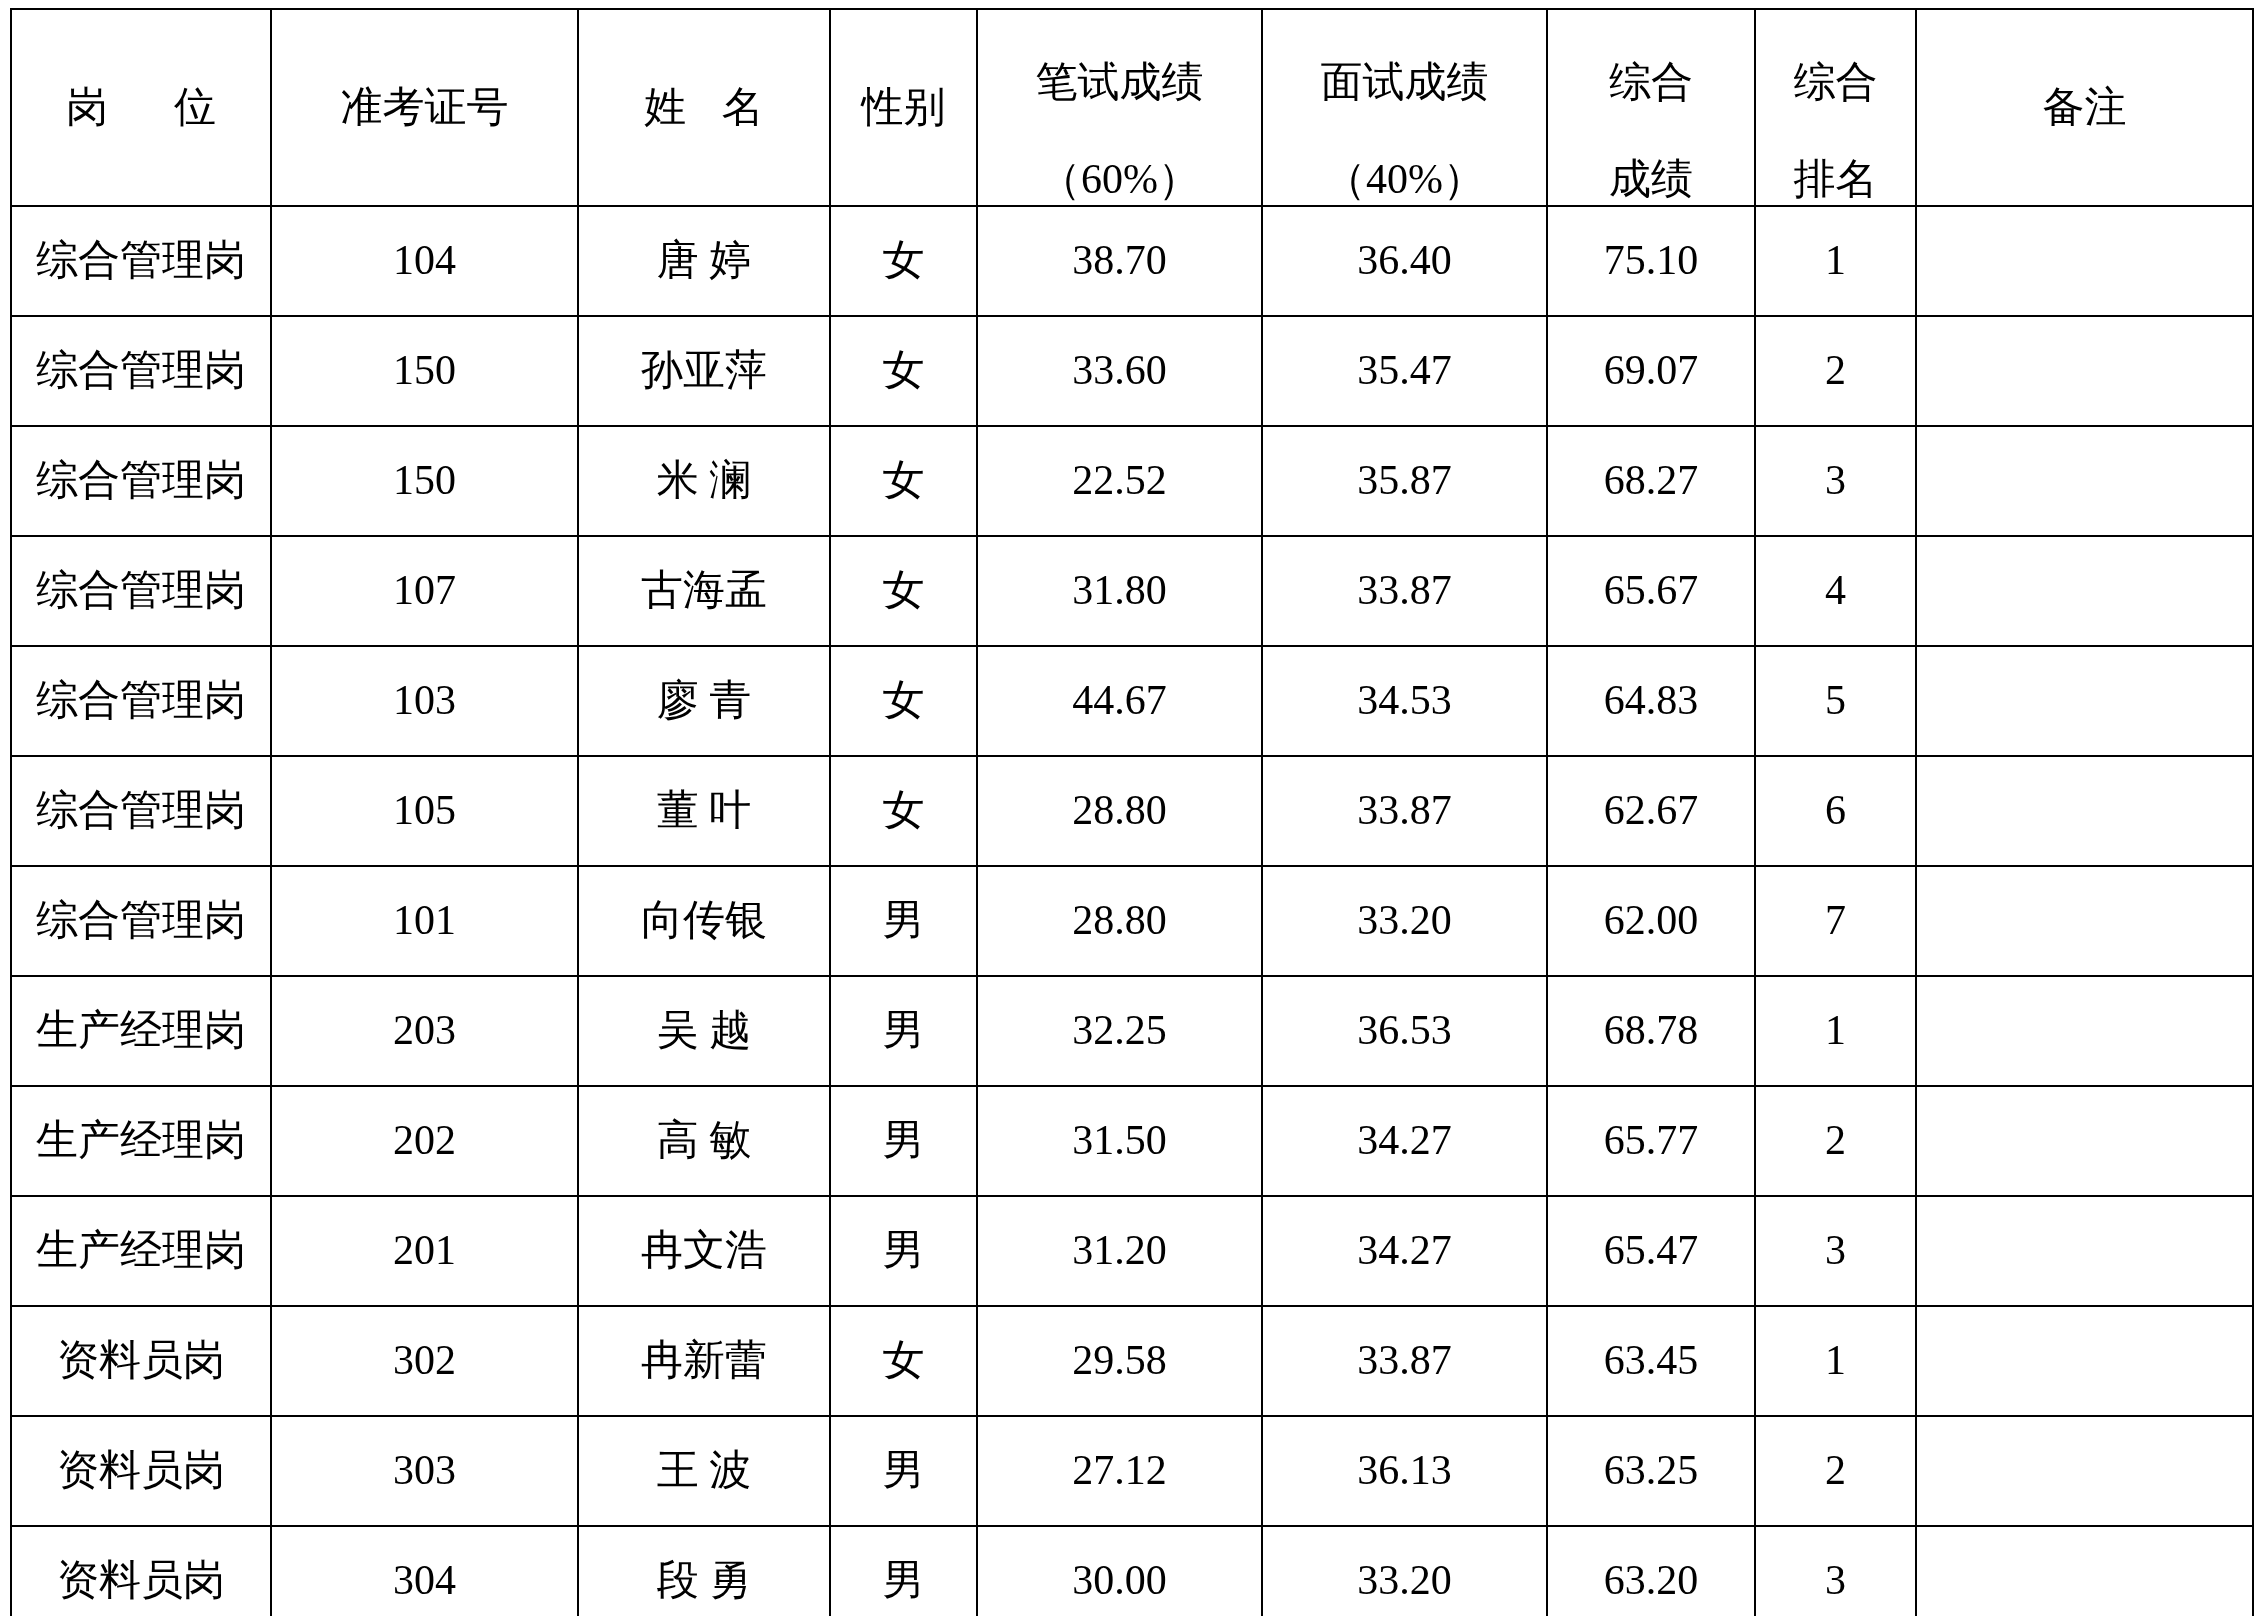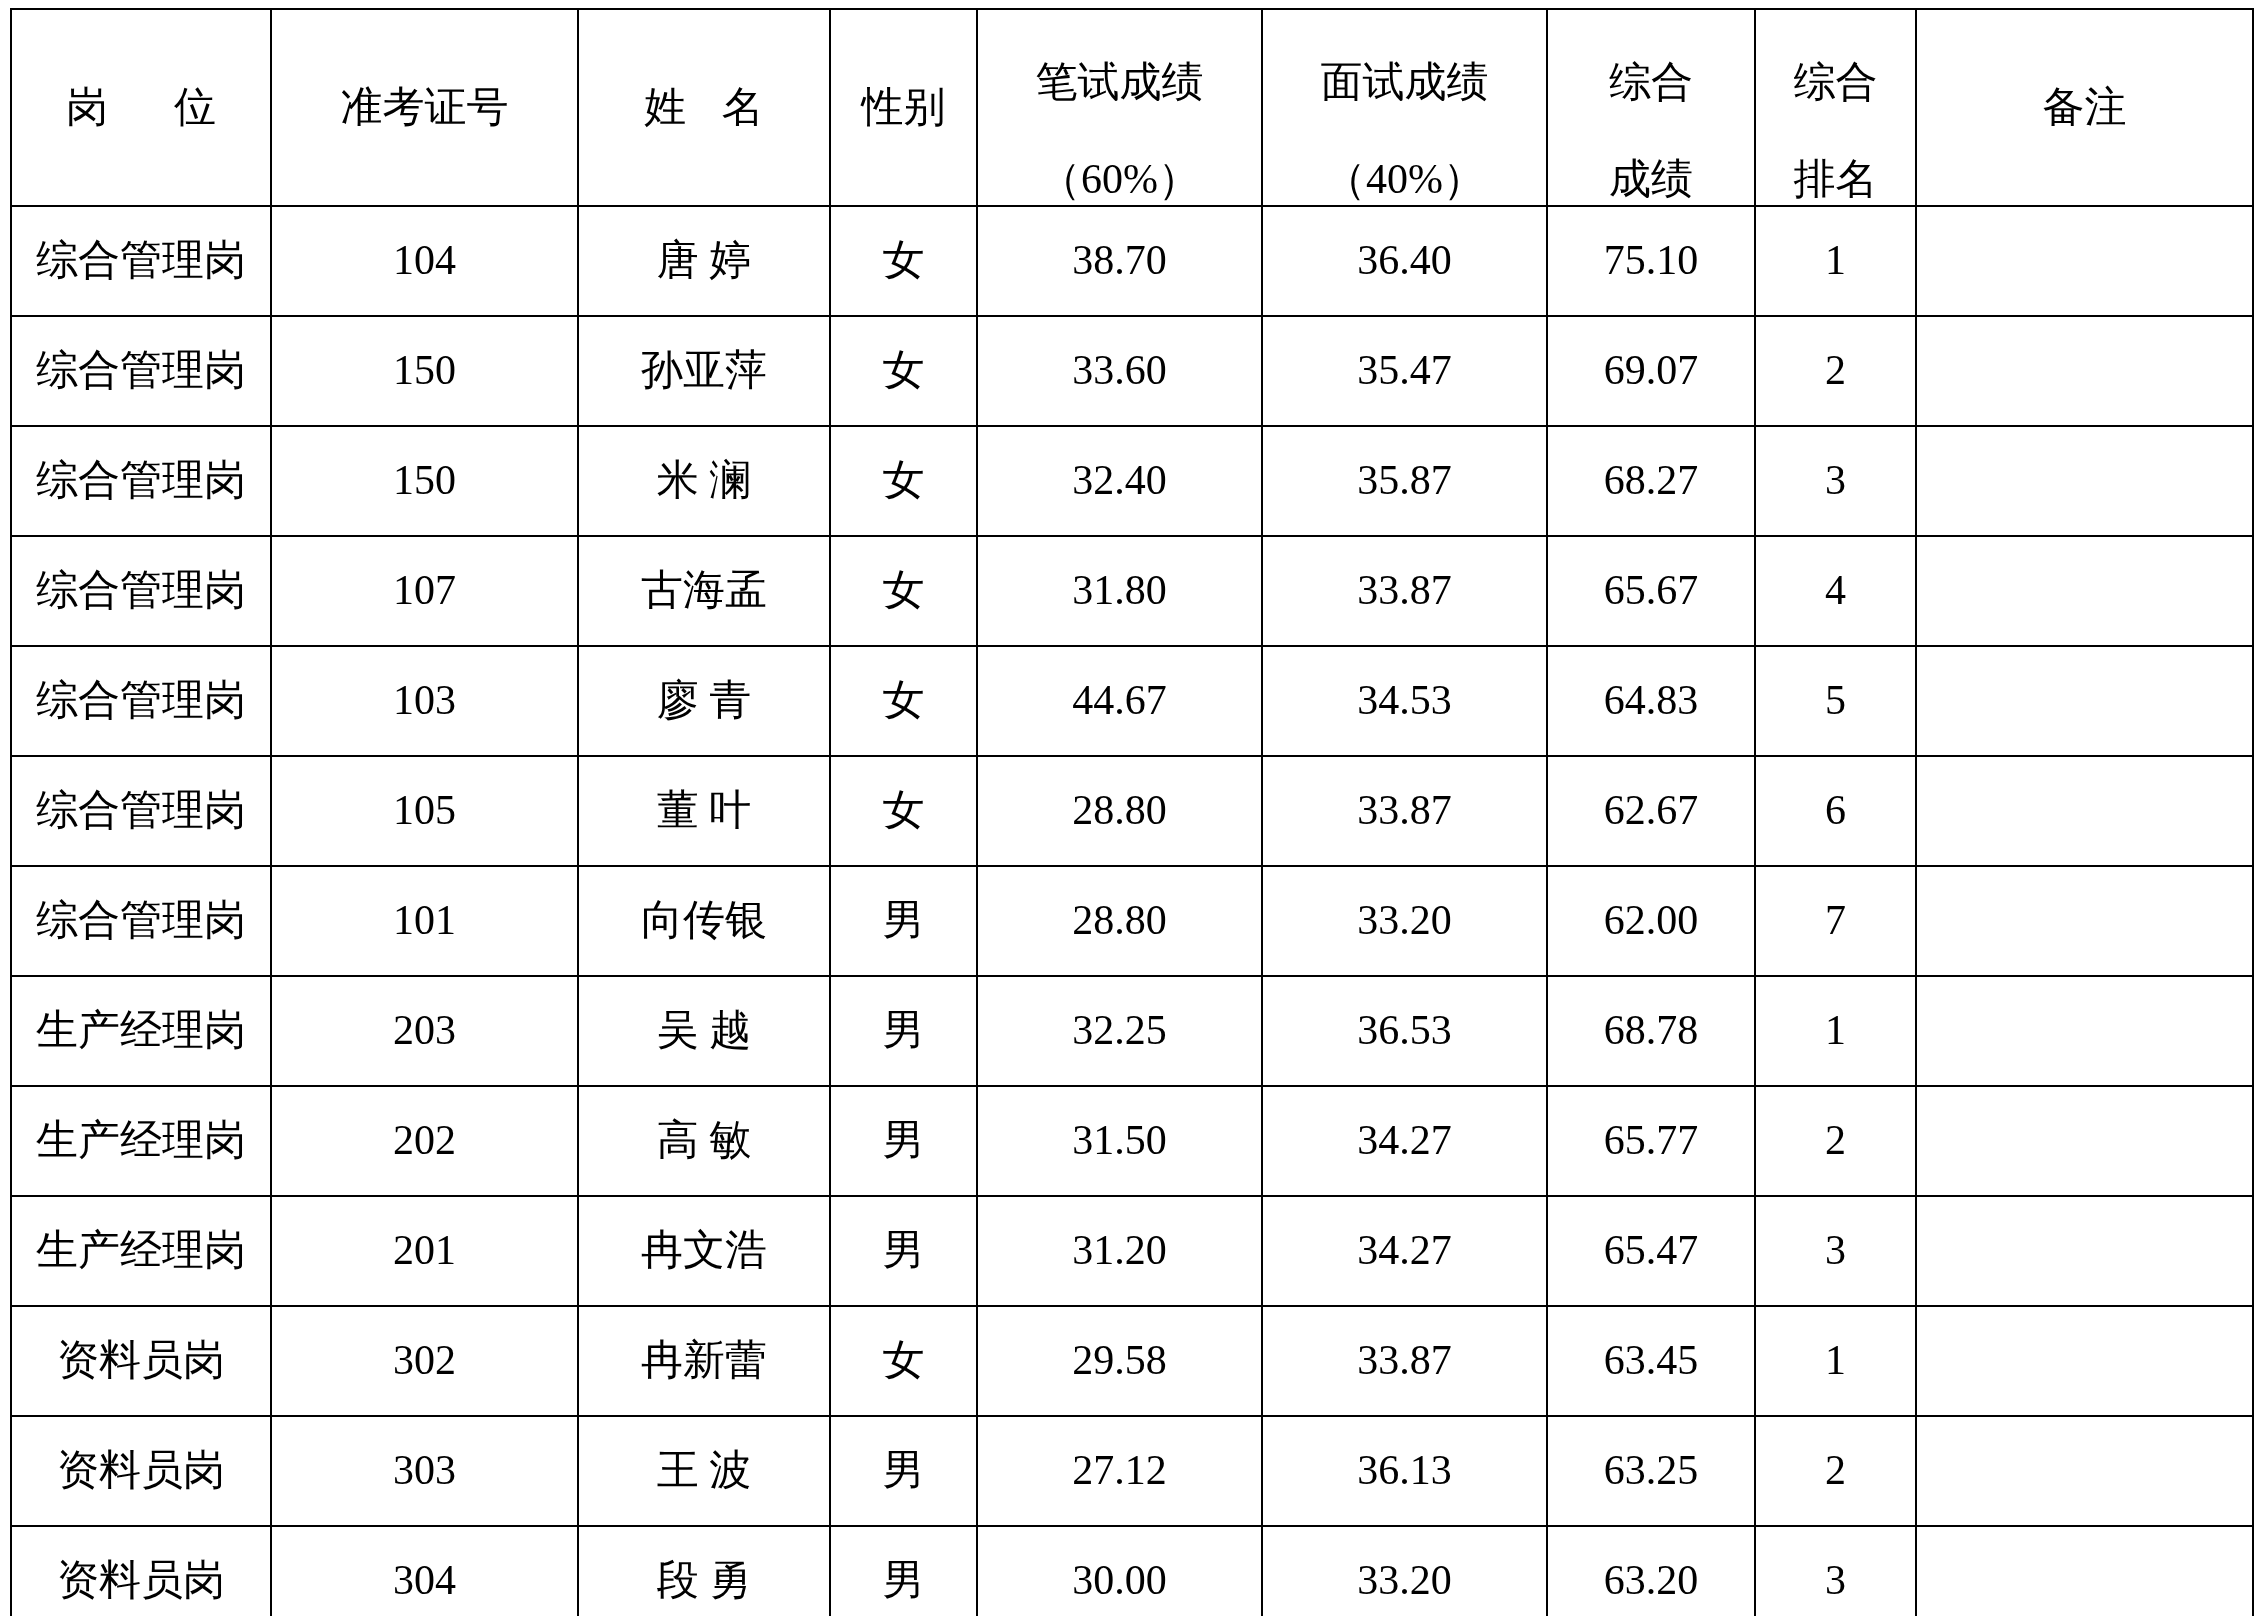--- a/index.html
+++ b/index.html
@@ -127,21 +127,21 @@
         <td>35.47</td>
         <td>69.07</td>
         <td>2</td>
         <td></td>
       </tr>
       <tr>
         <td>综合管理岗</td>
         <td>150</td>
         <td>米 澜</td>
         <td>女</td>
-        <td>32.40</td>
+        <td>22.52</td>
         <td>35.87</td>
         <td>68.27</td>
         <td>3</td>
         <td></td>
       </tr>
       <tr>
         <td>综合管理岗</td>
         <td>107</td>
         <td>古海孟</td>
         <td>女</td>

